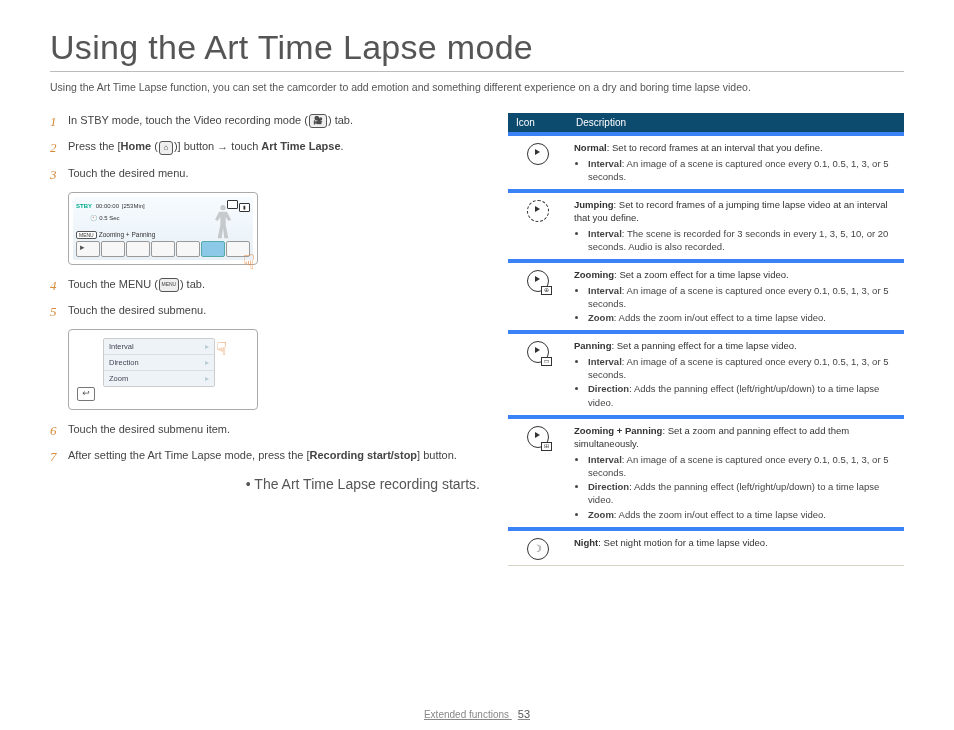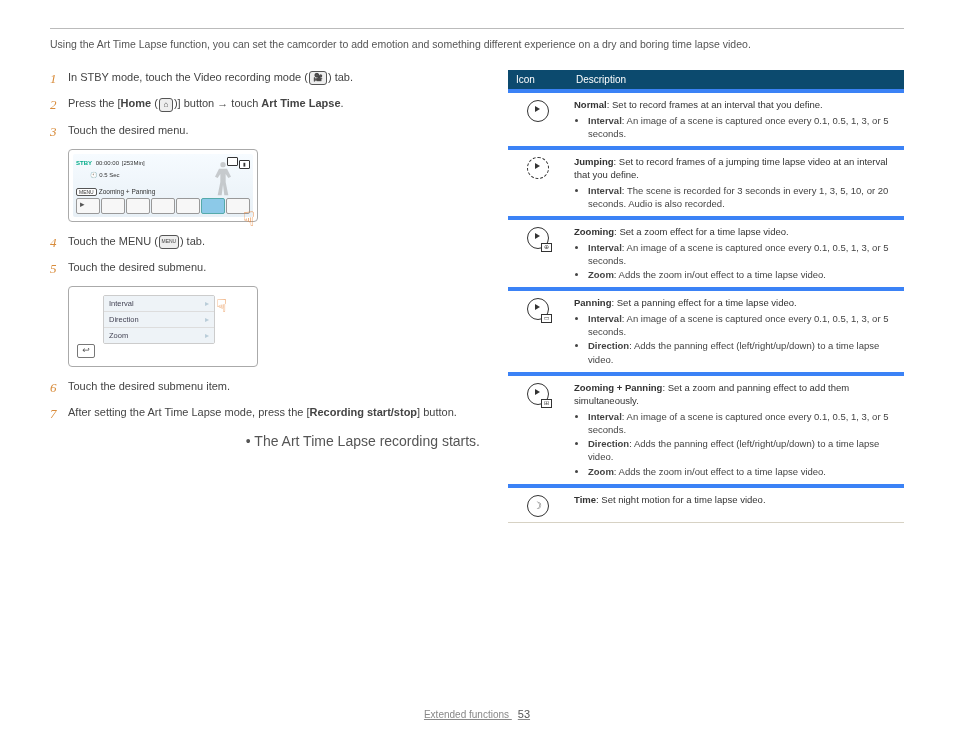--- a/index.html
+++ b/index.html
@@ -169,20 +169,21 @@
 
   .footer{
     position:absolute;bottom:10px;left:0;right:0;text-align:center;font-size:10px;color:#888;text-decoration:underline;
   }
   .footer .pg{color:#555;margin-left:6px;font-size:11px;}
 </style>
 </head>
 <body>
 
 <div class="page">
+  <h1 class="title">Using the Art Time Lapse mode</h1>
   <div class="hr"></div>
   <div class="intro">Using the Art Time Lapse function, you can set the camcorder to add emotion and something different experience on a dry and boring time lapse video.</div>
 
   <div class="cols">
 
     <div class="col-left">
 
       <div class="step">
         <span class="num">1</span>
         <span class="txt">
@@ -359,21 +360,21 @@
                 </ul>
               </td>
             </tr>
             <tr>
               <td style="text-align: center;">
                 <div class="mode-icon">
                   <span style="position:absolute;left:5px;top:3px;font-size:10px">☽</span>
                 </div>
               </td>
               <td class="desc-cell">
-                <div class="headline"><b>Time</b>: Set night motion for a time lapse video.</div>
+                <div class="headline"><b>Night</b>: Set night motion for a time lapse video.</div>
               </td>
             </tr>
           </tbody>
       </table>
     </div>
   </div>
 </div>
 
 <div class="footer">
   <span>Extended functions</span>

